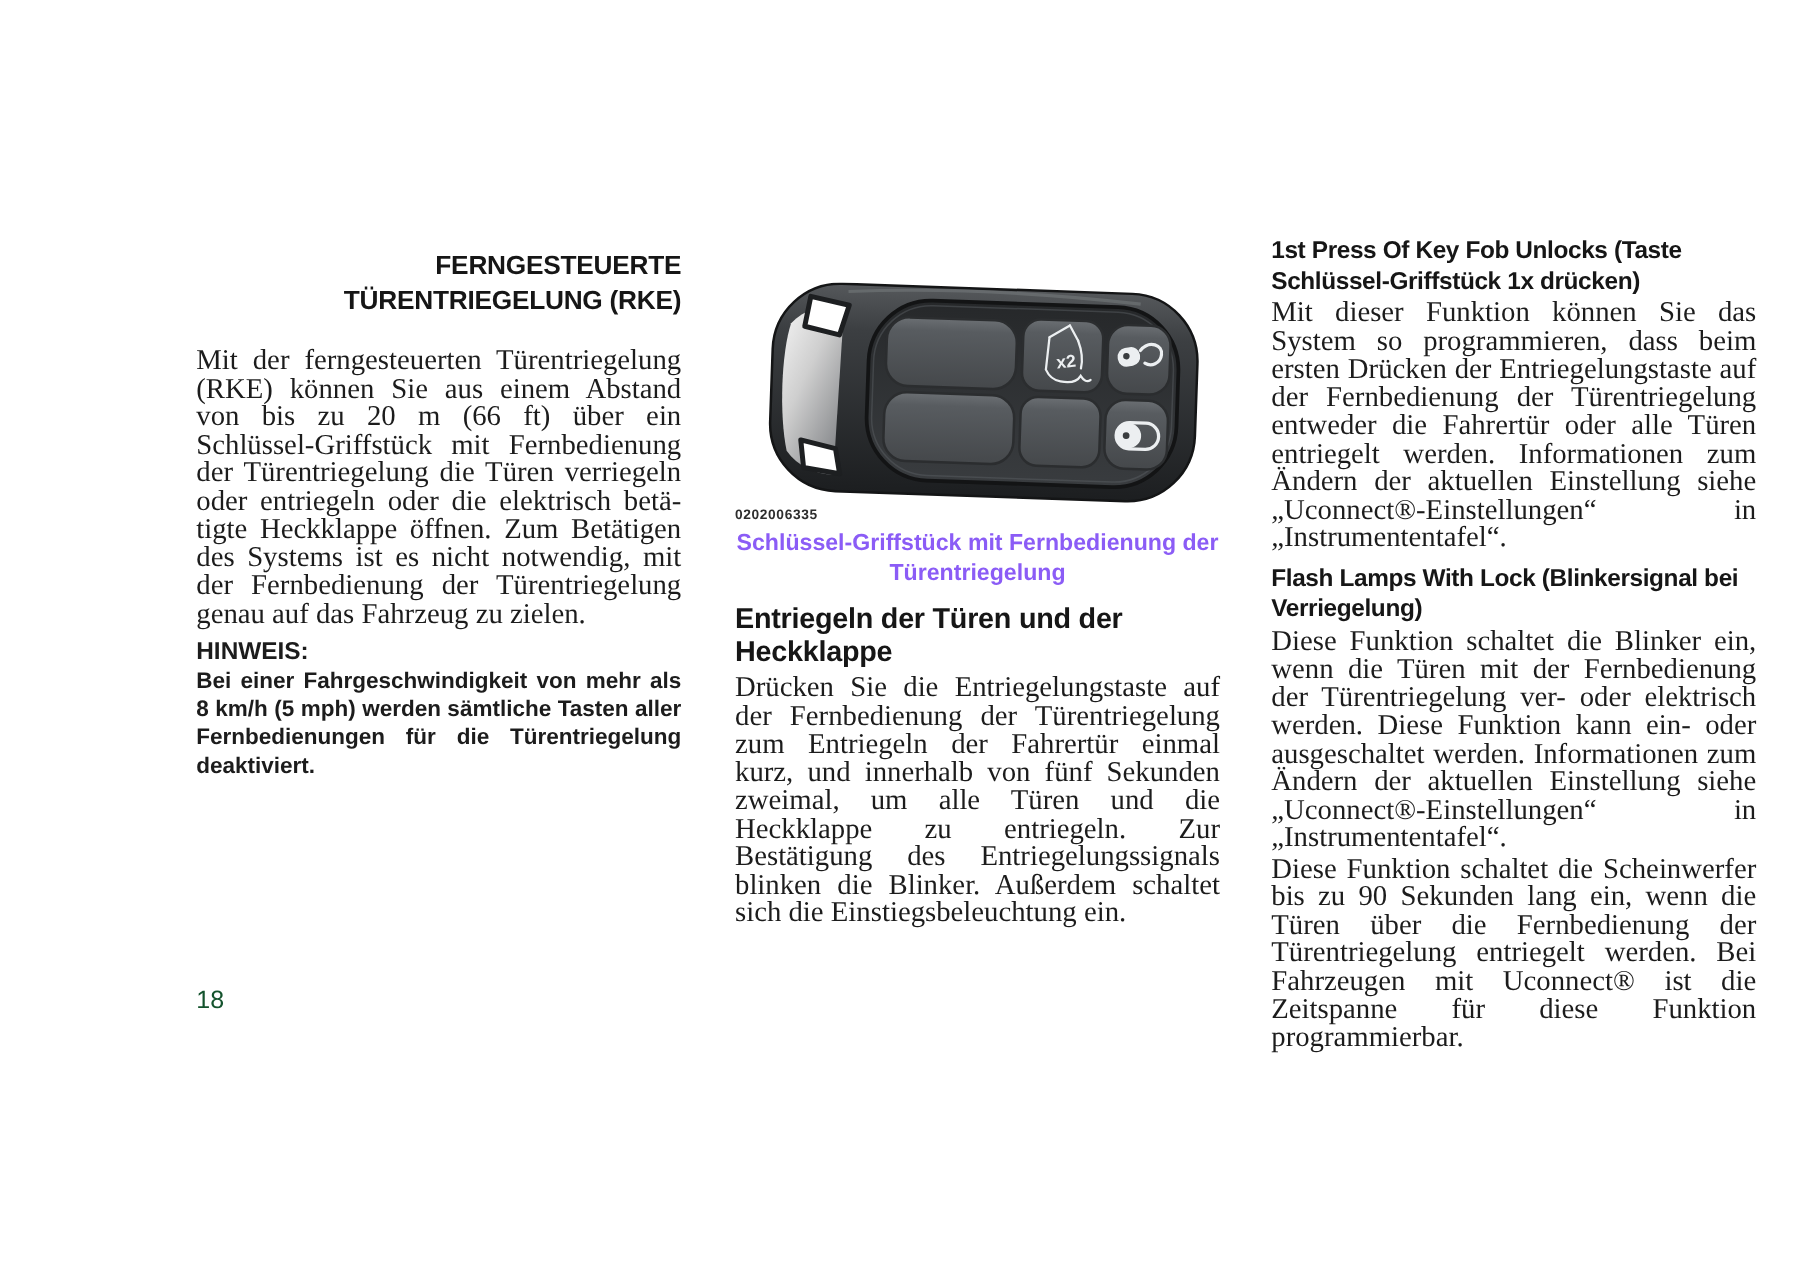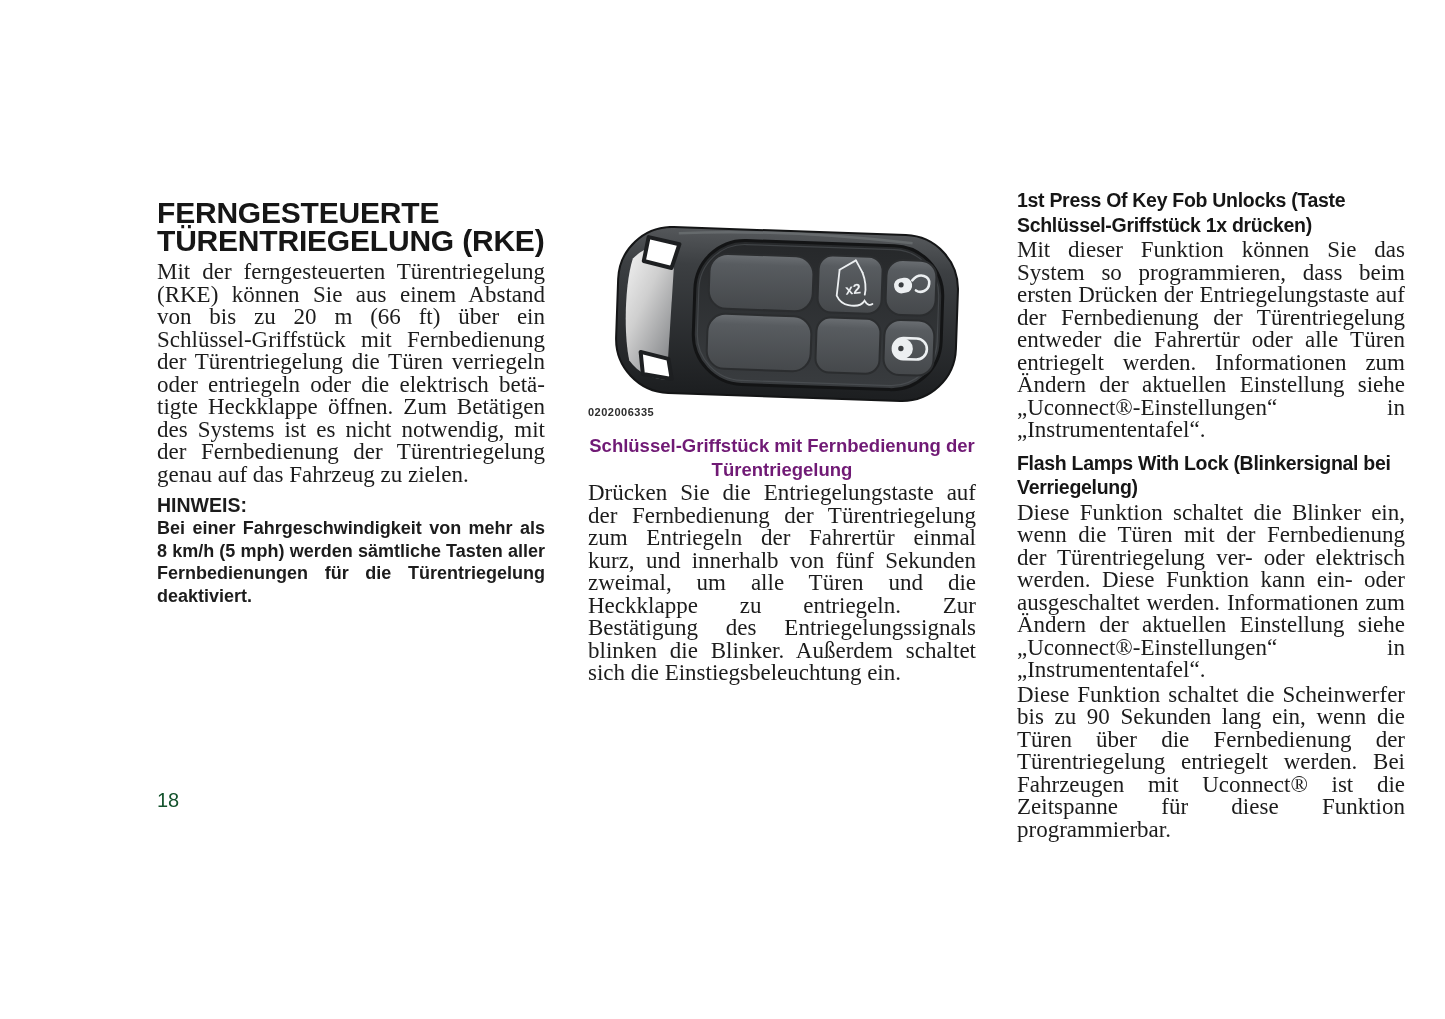--- a/index.html
+++ b/index.html
@@ -7,26 +7,27 @@
     position: relative;
     width: 1445px;
     height: 1019px;
     background: #ffffff;
     font-family: "Liberation Sans", "DejaVu Sans", sans-serif;
     color: #1c1c1c;
     overflow: hidden;
   }
   .col { position: absolute; width: 388px; }
   .h1 {
-    font-size: 30px;
+    font-size: 21px;
     line-height: 28px;
     font-weight: bold;
     letter-spacing: -0.2px;
     color: #161616;
-    margin: 0 0 6px 0;
+    margin: 0 0 22px 0;
+    text-align: right;
   }
   .h2 {
     font-size: 23px;
     line-height: 27px;
     font-weight: bold;
     letter-spacing: -0.2px;
     color: #161616;
     margin: 11px 0 4px 0;
   }
   .h3 {
@@ -69,22 +70,22 @@
     font-weight: bold;
     letter-spacing: 0.5px;
     color: #2e2e2e;
     margin-top: 2px;
   }
   .caption {
     font-size: 18.5px;
     line-height: 24px;
     font-weight: bold;
     text-align: center;
-    color: #701a75;
-    margin-top: 16px;
+    color: #8b5cf6;
+    margin-top: 4px;
   }
   .page-number {
     position: absolute;
     left: 157px;
     top: 789px;
     font-size: 20px;
     color: #14532d;
   }
 </style>
 </head>
@@ -162,20 +163,21 @@
           <g>
             <rect x="280" y="108" width="34" height="21" rx="10.5" fill="none" stroke="#eceff1" stroke-width="2.6"></rect>
             <circle cx="290" cy="118.5" r="10" fill="#eceff1"></circle>
             <circle cx="288" cy="118.5" r="2.7" fill="#3a3d40"></circle>
           </g>
         </g>
       </svg>
       <div class="fig-number">0202006335</div>
       <figcaption class="caption">Schlüssel-Griffstück mit Fernbedienung der Türentriegelung</figcaption>
     </figure>
+    <h2 class="h2">Entriegeln der Türen und der Heckklappe</h2>
     <p class="body-text">Drücken Sie die Entriegelungstaste auf der Fernbedienung der Türentriegelung zum Entrie­geln der Fahrertür einmal kurz, und innerhalb von fünf Sekunden zweimal, um alle Türen und die Heckklappe zu entriegeln. Zur Bestätigung des Entriegelungssignals blinken die Blinker. Außerdem schaltet sich die Einstiegsbeleuch­tung ein.</p>
   </div>
 
   <div class="col" style="left:1017px; top:188px;">
     <div class="sec">
       <h3 class="h3" style="margin-top:0;">1st Press Of Key Fob Unlocks (Taste Schlüssel-Griffstück 1x drücken)</h3>
       <p class="body-text">Mit dieser Funktion können Sie das System so programmieren, dass beim ersten Drücken der Entriegelungstaste auf der Fernbedienung der Türentriegelung entweder die Fahrertür oder alle Türen entriegelt werden. Informationen zum Ändern der aktuellen Einstellung siehe „Uconnect®-Einstellungen“ in „Instrumententa­fel“.</p>
     </div>
     <div class="sec">
       <h3 class="h3">Flash Lamps With Lock (Blinkersignal bei Verriegelung)</h3>

